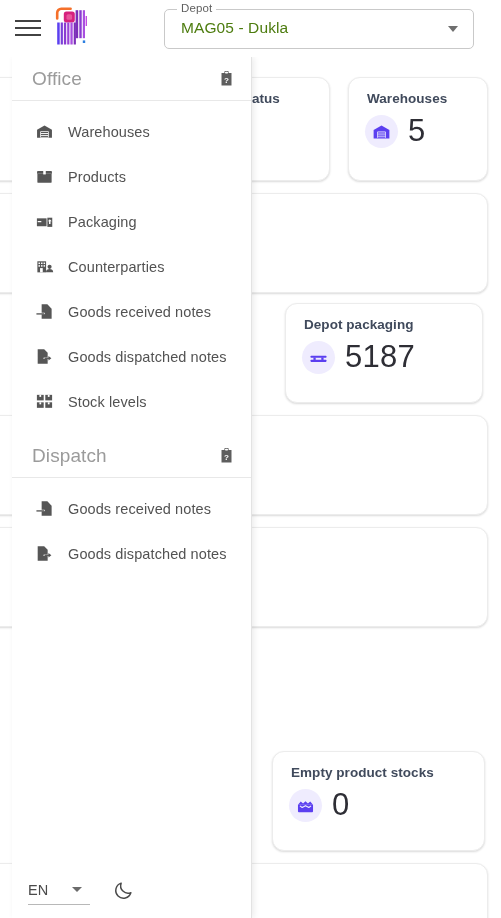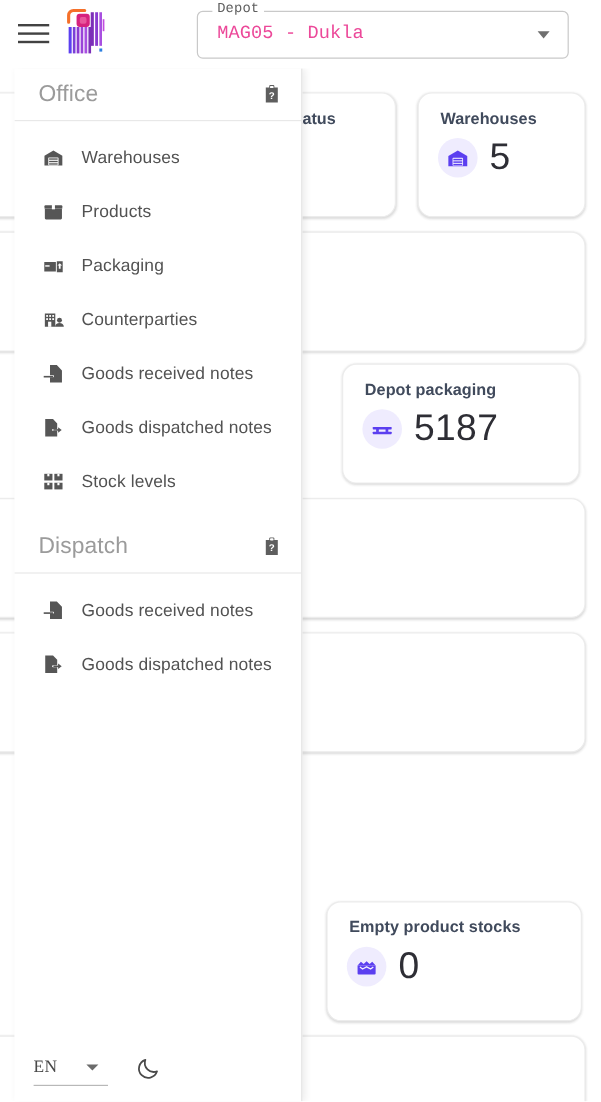--- a/index.html
+++ b/index.html
@@ -48,21 +48,21 @@
     position: absolute;
     left: 54px; top: 5px;
     width: 36px; height: 44px;
     cursor: pointer;
   }
 
   
   .depot-field {
     position: absolute;
     left: 164px; top: 9px;
-    width: 310px; height: 40px; font-family: Liberation Mono, monospace;
+    width: 310px; height: 40px;
   }
   .depot-outline {
     position: absolute; inset: 0;
     border: 1px solid #c9c9c9;
     border-radius: 5px;
     background: #fff;
   }
   .depot-legend {
     position: absolute;
     left: 13px; top: -7px;
@@ -70,21 +70,21 @@
     padding: 0 4px;
     font-size: 11.5px;
     color: #5f5f5f;
     line-height: 12px;
     letter-spacing: .1px;
   }
   .depot-value {
     position: absolute;
     left: 17px; top: 10px;
     font-size: 15.5px;
-    color: #ec4899;
+    color: #4d7c0f;
     letter-spacing: .1px;
   }
   .depot-caret {
     position: absolute;
     right: 16px; top: 17px;
     width: 0; height: 0;
     border-left: 5.5px solid transparent;
     border-right: 5.5px solid transparent;
     border-top: 6px solid #6f6f6f;
     cursor: pointer;
@@ -228,21 +228,20 @@
     height: 30px;
     display: flex;
     align-items: center;
     border-bottom: 1px solid #b8b8b8;
     cursor: pointer;
   }
   .lang-value {
     font-size: 14.5px;
     color: #4a4a4a;
     letter-spacing: .2px;
-    font-family: Liberation Serif, serif;
   }
   .lang-caret {
     position: absolute;
     right: 8px; top: 12px;
     width: 0; height: 0;
     border-left: 5px solid transparent;
     border-right: 5px solid transparent;
     border-top: 5.5px solid #6b6b6b;
   }
   .theme-toggle {

